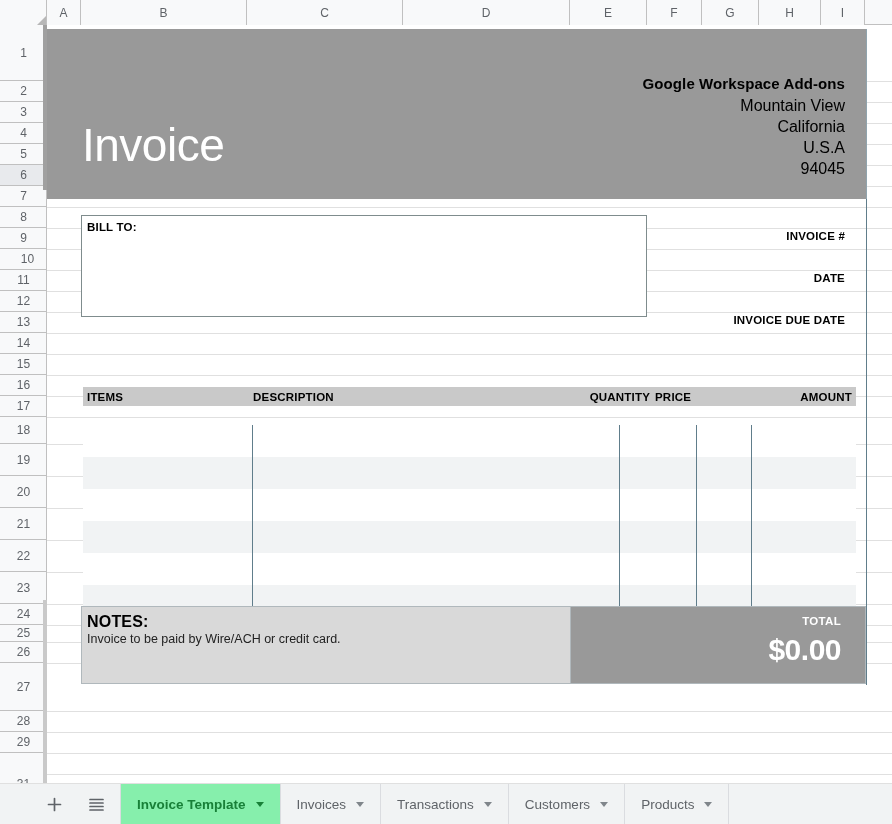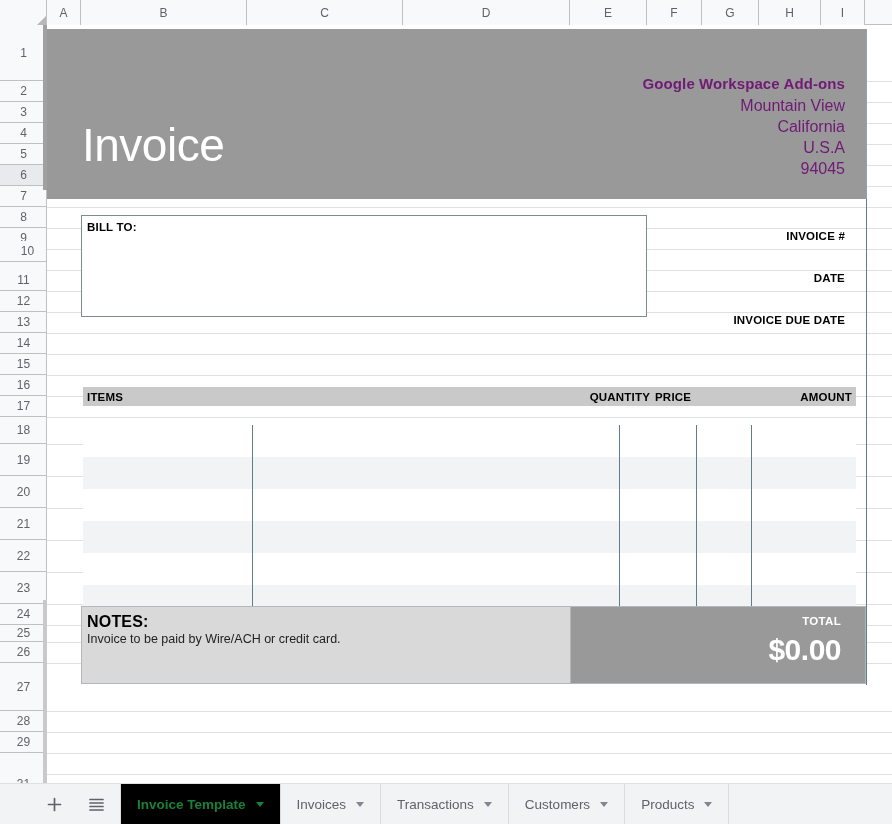--- a/index.html
+++ b/index.html
@@ -129,21 +129,21 @@
     font-weight: 400;
     color: #ffffff;
     letter-spacing: -0.5px;
     line-height: 1;
   }
   .company-block {
     position: absolute;
     right: 21px;
     top: 44px;
     text-align: right;
-    color: #701a75;
+    color: #000000;
   }
   .company-name {
     font-size: 15px;
     font-weight: bold;
     line-height: 22px;
     letter-spacing: 0.1px;
   }
   .company-line {
     font-size: 16px;
     font-weight: 400;
@@ -320,21 +320,21 @@
     padding: 0 16px;
     font-size: 13.5px;
     color: #5f6368;
     border-right: 1px solid #dadce0;
     cursor: pointer;
     white-space: nowrap;
     font-weight: 400;
   }
   .sheet-tab:first-of-type { border-left: 1px solid #dadce0; }
   .sheet-tab.active {
-    background: #000000;
+    background: #86efac;
     color: #188038;
     font-weight: bold;
   }
   .caret {
     width: 0; height: 0;
     border-left: 4.5px solid transparent;
     border-right: 4.5px solid transparent;
     border-top: 5px solid #80868b;
   }
   .sheet-tab.active .caret { border-top-color: #188038; }
@@ -363,21 +363,21 @@
     <div id="row-heads">
         <div class="row-head" style="top: 0px; height: 56px;">1</div>
         <div class="row-head" style="top: 56px; height: 21px;">2</div>
         <div class="row-head" style="top: 77px; height: 21px;">3</div>
         <div class="row-head" style="top: 98px; height: 21px;">4</div>
         <div class="row-head" style="top: 119px; height: 21px;">5</div>
         <div class="row-head selected" style="top: 140px; height: 21px;">6</div>
         <div class="row-head" style="top: 161px; height: 21px;">7</div>
         <div class="row-head" style="top: 182px; height: 21px;">8</div>
         <div class="row-head" style="top: 203px; height: 21px;">9</div>
-        <div class="row-head" style="top: 216px; height: 21px; padding-left: 8px;">10</div>
+        <div class="row-head" style="top: 224px; height: 21px; padding-left: 8px;">10</div>
         <div class="row-head" style="top: 245px; height: 21px;">11</div>
         <div class="row-head" style="top: 266px; height: 21px;">12</div>
         <div class="row-head" style="top: 287px; height: 21px;">13</div>
         <div class="row-head" style="top: 308px; height: 21px;">14</div>
         <div class="row-head" style="top: 329px; height: 21px;">15</div>
         <div class="row-head" style="top: 350px; height: 21px;">16</div>
         <div class="row-head" style="top: 371px; height: 21px;">17</div>
         <div class="row-head" style="top: 392px; height: 27px;">18</div>
         <div class="row-head" style="top: 419px; height: 32px;">19</div>
         <div class="row-head" style="top: 451px; height: 32px;">20</div>
@@ -454,20 +454,21 @@
 
     <div id="meta-labels">
         <div class="meta-label" style="top: 205px;">INVOICE #</div>
         <div class="meta-label" style="top: 247px;">DATE</div>
         <div class="meta-label" style="top: 289px;">INVOICE DUE DATE</div>
       </div>
 
     <div class="tbl">
       <div class="tbl-head" id="tbl-head">
           <div class="th" style="left: 4px; width: 160px;">ITEMS</div>
+          <div class="th" style="left: 170px; width: 310px;">DESCRIPTION</div>
           <div class="th right" style="left: 490px; width: 77px;">QUANTITY</div>
           <div class="th" style="left: 572px; width: 50px;">PRICE</div>
           <div class="th right" style="left: 630px; width: 139px;">AMOUNT</div>
         </div>
       <div class="tbl-body" id="tbl-body">
           <div class="tr odd" style="top: 19px; height: 32px;"></div>
           <div class="tr even" style="top: 51px; height: 32px;"></div>
           <div class="tr odd" style="top: 83px; height: 32px;"></div>
           <div class="tr even" style="top: 115px; height: 32px;"></div>
           <div class="tr odd" style="top: 147px; height: 32px;"></div>

